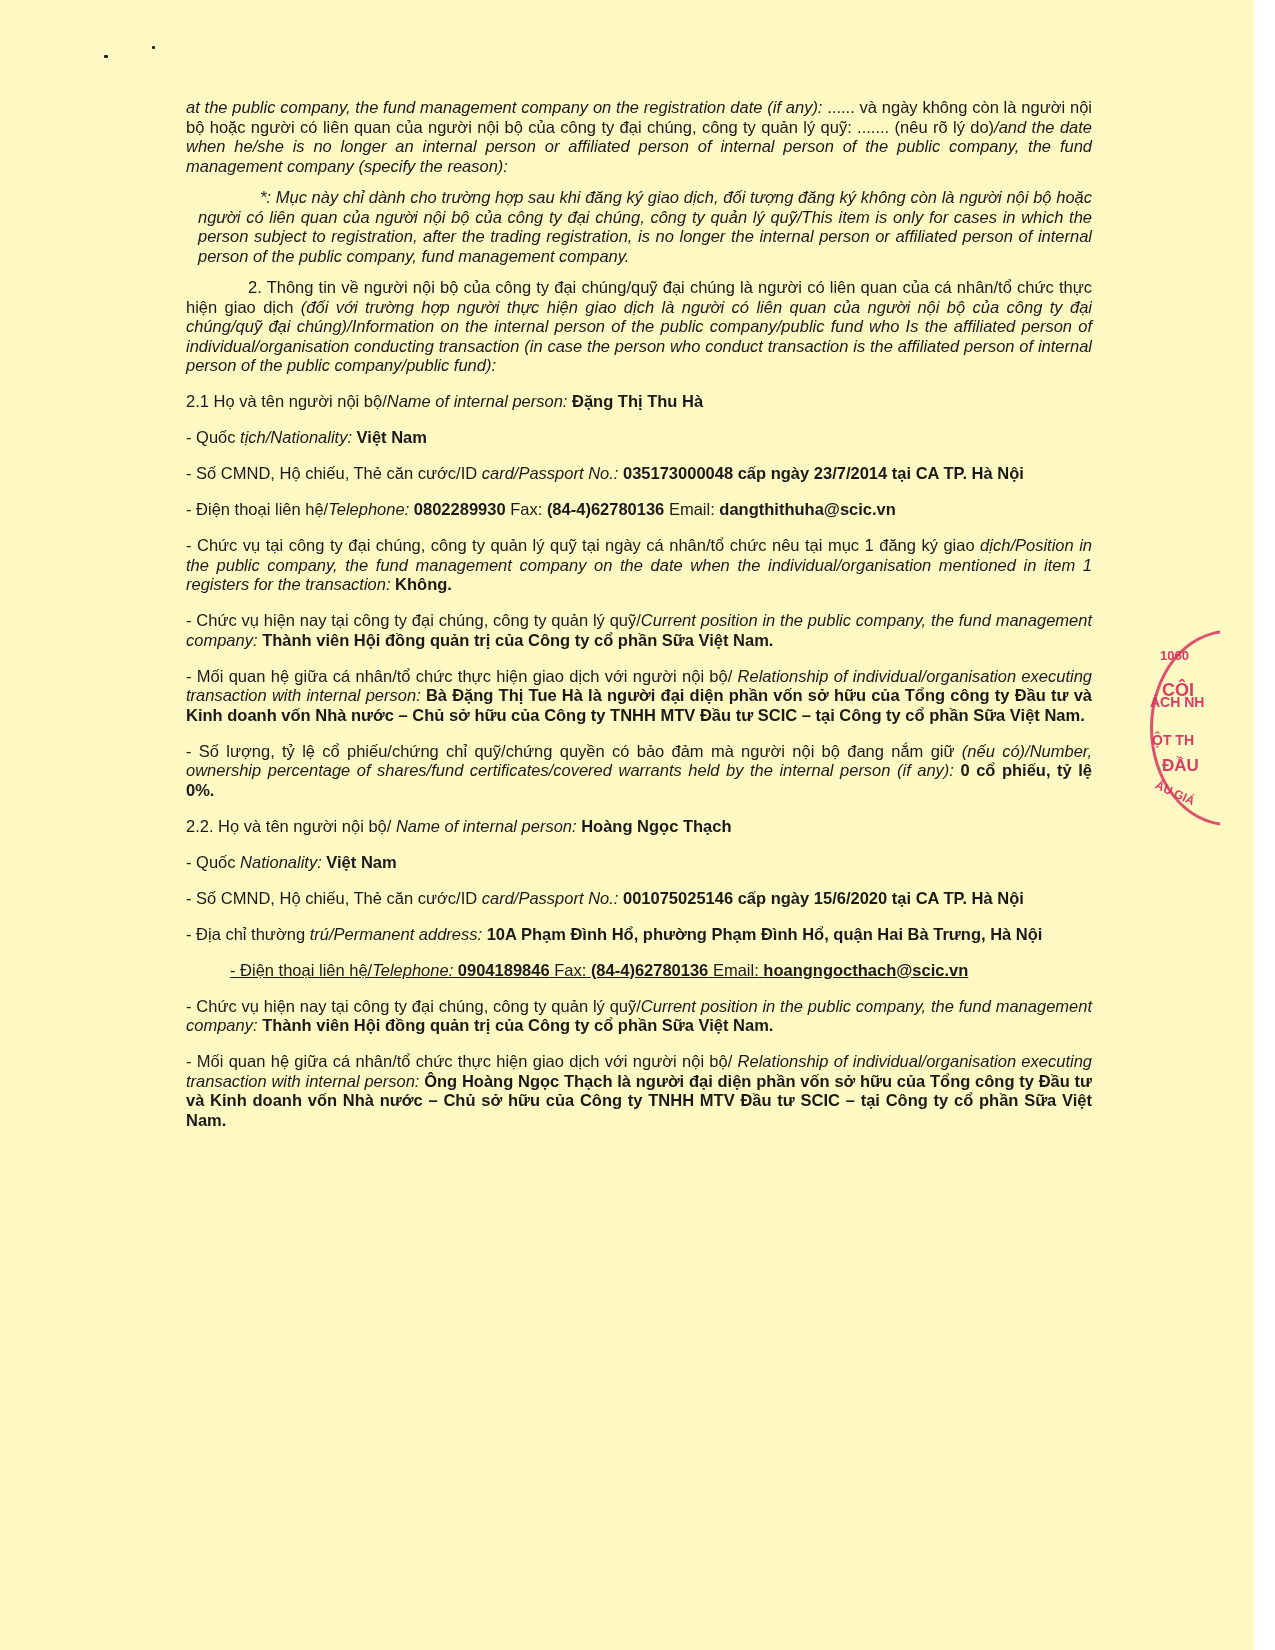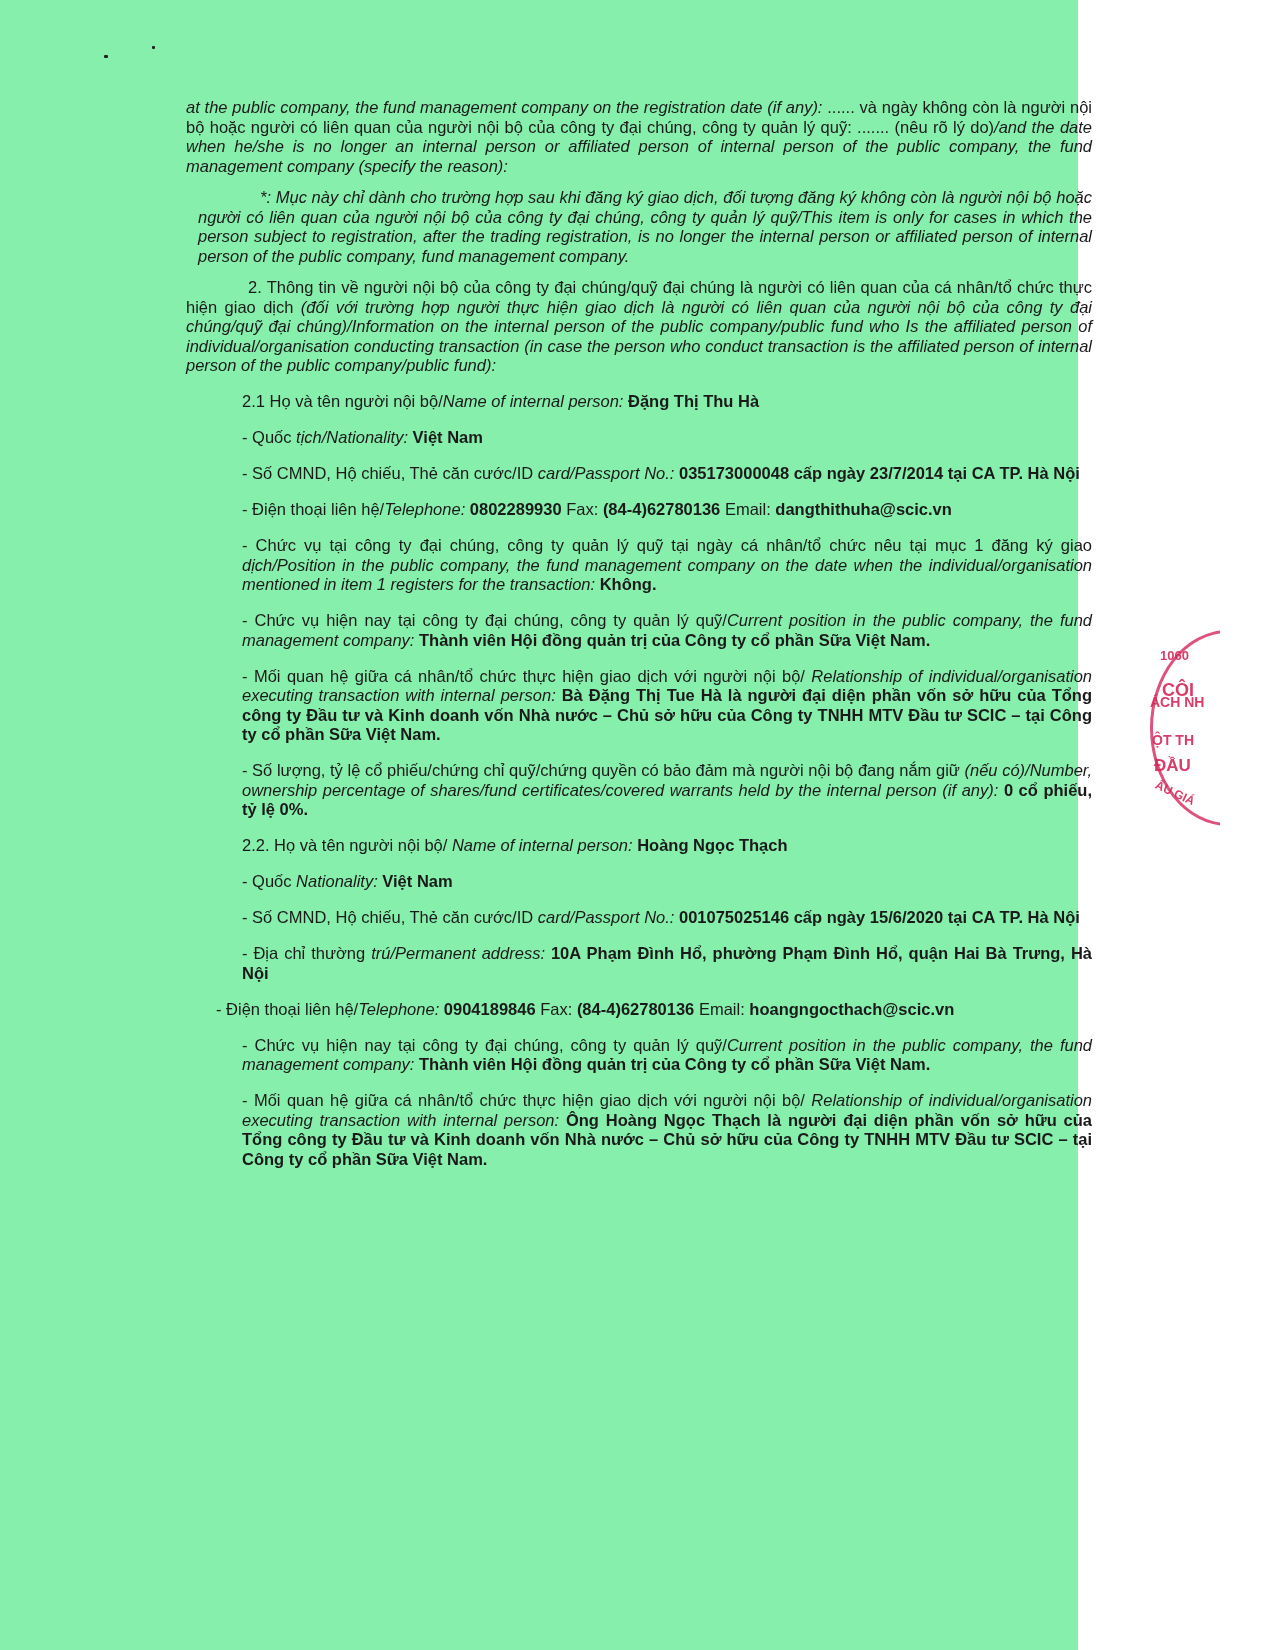--- a/index.html
+++ b/index.html
@@ -1,23 +1,23 @@
 <!DOCTYPE html>
 <html><head>
 <meta charset="utf-8">
 <style>
   html, body { margin: 0; padding: 0; background: #ffffff; }
   body { width: 1275px; height: 1650px; position: relative; overflow: hidden;
          font-family: "Liberation Sans", "DejaVu Sans", sans-serif; color: #1a1a1a; }
-  .page { position: absolute; left: 0; top: 0; width: 1078px; height: 1650px; background: #86efac; }
+  .page { position: absolute; left: 0; top: 0; width: 1254px; height: 1650px; background: #fef9c3; }
   .speck { position: absolute; width: 4px; height: 3px; background: #222; border-radius: 1px; }
   .content { position: absolute; left: 186px; top: 98px; width: 906px; font-size: 16.5px; line-height: 19.5px; }
   .p { text-align: justify; margin: 0 0 12px 0; }
   .first-indent { text-indent: 62px; }
-  .sub { margin-left: 56px; text-align: justify; margin-bottom: 12px; }
+  .sub { text-align: justify; margin-bottom: 12px; }
   .sub.wide { margin-left: 30px; }
   i { font-style: italic; }
   b { font-weight: bold; }
   .stamp { position: absolute; left: 1150px; top: 630px; width: 70px; height: 200px; overflow: hidden; }
   .stamp-inner { position: absolute; left: 0; top: 0; width: 170px; height: 200px;
                  color: #d6285a; font-weight: bold; font-family: "Liberation Sans", sans-serif; }
   .stamp-ring { position: absolute; left: 0; top: 0; width: 150px; height: 190px; border: 3px solid #d6285a;
                 border-radius: 50%; opacity: 0.8; }
   .stamp-line { position: absolute; left: 2px; font-size: 15px; letter-spacing: 0; white-space: nowrap; opacity: .9; }
 </style>
@@ -77,38 +77,38 @@
       </p>
       <p class="sub">
         <span>- Quốc </span><i>Nationality:</i> <b>Việt Nam</b>
       </p>
       <p class="sub">
         <span>- Số CMND, Hộ chiếu, Thẻ căn cước/ID </span><i>card/Passport No.:</i> <b>001075025146 cấp ngày 15/6/2020 tại CA TP. Hà Nội</b>
       </p>
       <p class="sub">
         <span>- Địa chỉ thường </span><i>trú/Permanent address:</i> <b>10A Phạm Đình Hổ, phường Phạm Đình Hổ, quận Hai Bà Trưng, Hà Nội</b>
       </p>
-      <p class="sub wide" style="margin-left:30px;text-align:justify;text-align-last:left;">
+      <p class="sub wide" style="margin-left:44px;text-align:justify;text-align-last:left;text-decoration:underline;">
         <span>- Điện thoại liên hệ/</span><i>Telephone:</i> <b>0904189846</b>
         <span>Fax:</span> <b>(84-4)62780136</b>
         <span>Email:</span> <b>hoangngocthach@scic.vn</b>
       </p>
       <p class="sub">
         <span>- Chức vụ hiện nay tại công ty đại chúng, công ty quản lý quỹ/</span><i>Current position in the public company, the fund management company:</i> <b>Thành viên Hội đồng quản trị của Công ty cổ phần Sữa Việt Nam.</b>
       </p>
       <p class="sub">
         <span>- Mối quan hệ giữa cá nhân/tổ chức thực hiện giao dịch với người nội bộ/ </span><i>Relationship of individual/organisation executing transaction with internal person:</i> <b>Ông Hoàng Ngọc Thạch là người đại diện phần vốn sở hữu của Tổng công ty Đầu tư và Kinh doanh vốn Nhà nước – Chủ sở hữu của Công ty TNHH MTV Đầu tư SCIC – tại Công ty cổ phần Sữa Việt Nam.</b>
       </p>
     </div>
   </div>
 
   <div class="stamp">
     <div class="stamp-inner">
       <div class="stamp-ring"></div>
       <div class="stamp-line" style="top:18px;left:10px;font-size:13px;">1060</div>
       <div class="stamp-line" style="top:50px;left:12px;font-size:18px;">CÔI</div>
       <div class="stamp-line" style="top:64px;left:0px;font-size:14px;">ÁCH NH</div>
       <div class="stamp-line" style="top:102px;left:2px;font-size:14px;">ỘT TH</div>
-      <div class="stamp-line" style="top:126px;left:4px;font-size:17px;">ĐẦU</div>
+      <div class="stamp-line" style="top:126px;left:12px;font-size:17px;">ĐẦU</div>
       <div class="stamp-line" style="top:156px;left:4px;font-size:12px;transform:rotate(25deg);">ẤU GIÁ</div>
     </div>
   </div>
 </div>
 
 </body></html>

